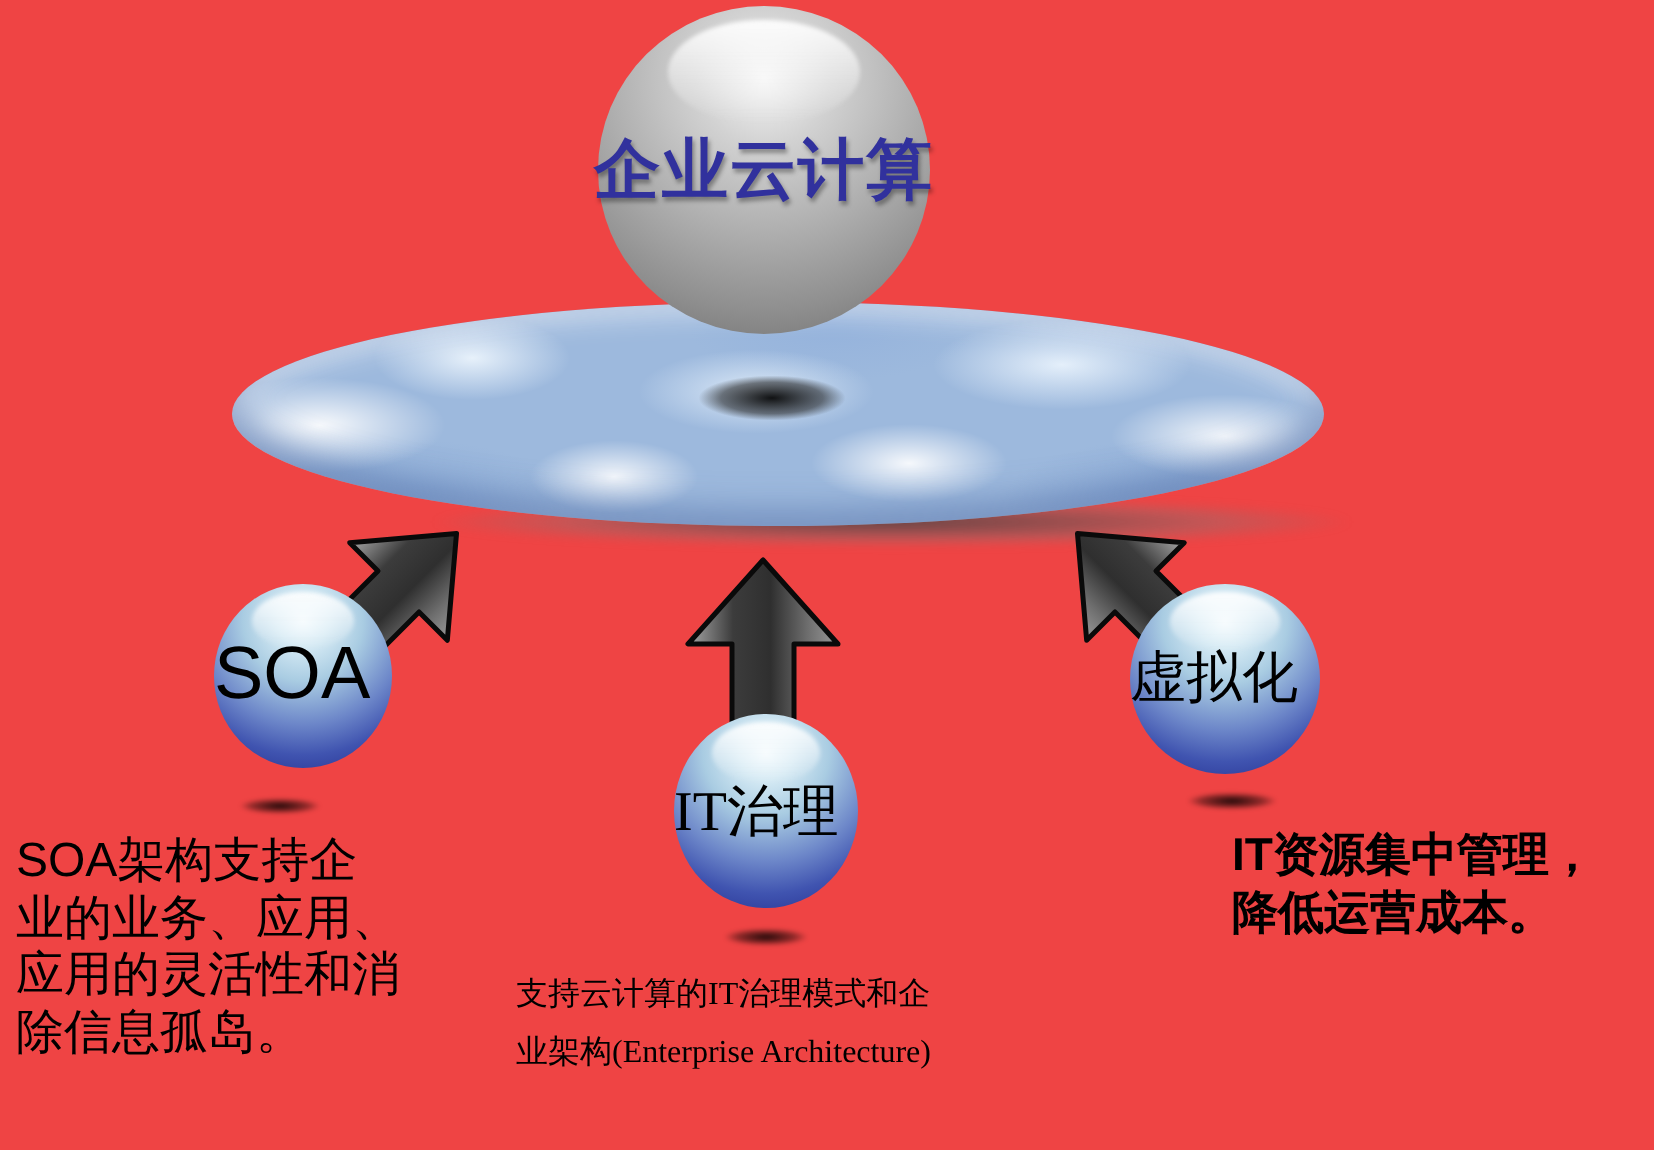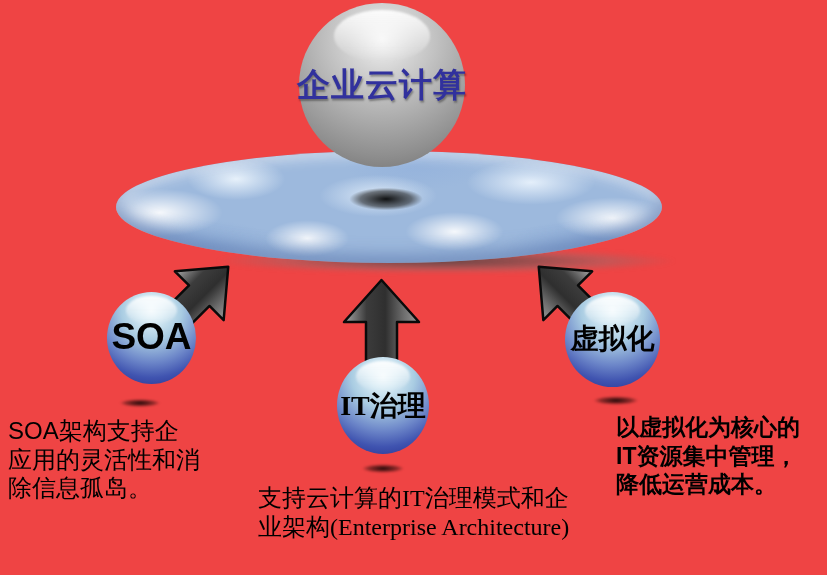--- a/index.html
+++ b/index.html
@@ -61,41 +61,41 @@
   .arrow-right{left:522px;top:250px;}
   
   .node-sphere{
     position:absolute;border-radius:50%;
     background:radial-gradient(circle at 50% 20%, #f0f9fd 0%, #d5eaf4 15%, #a9cce2 35%, #6d87c9 60%, #4054b0 78%, #2b3897 94%, #212d83 100%);
   }
   .sphere-soa{left:107px;top:292px;width:89px;height:92px;}
   .sphere-it{left:337px;top:357px;width:92px;height:97px;}
   .sphere-virt{left:565px;top:292px;width:95px;height:95px;}
   .node-label{
-    position:absolute;left:0;width:100%;text-align:center;white-space:nowrap;
-    font-weight:bold;color:var(--label-color);
+    position:absolute;left:0;width:100%;white-space:nowrap;
+    font-weight:normal;color:var(--label-color);
   }
   .label-soa{top:24px;font-size:37px;font-family:"Liberation Sans","DejaVu Sans",sans-serif;}
   .label-it{top:30px;font-size:28px;font-family:"Liberation Serif","DejaVu Serif",serif;}
   .label-virt{top:28px;font-size:28px;font-family:"Liberation Serif","DejaVu Serif",serif;}
   
   .node-shadow{
     position:absolute;
     background:radial-gradient(ellipse closest-side, rgba(0,0,0,.88), rgba(0,0,0,.38) 55%, rgba(0,0,0,0) 78%);
     filter:blur(1px);
   }
   .shadow-soa{left:114px;top:398px;width:52px;height:10px;}
   .shadow-it{left:356px;top:463px;width:54px;height:11px;}
   .shadow-virt{left:587px;top:395px;width:58px;height:11px;}
   
   .desc{position:absolute;color:var(--body-color);}
   .desc div{white-space:nowrap;}
   .desc-soa{left:8px;top:417px;font-size:24px;line-height:28.5px;font-weight:400;
     font-family:"Liberation Sans","DejaVu Sans",sans-serif;}
-  .desc-it{left:258px;top:484px;font-size:24px;line-height:28.5px;
+  .desc-it{left:258px;top:484px;font-size:16px;line-height:28.5px;
     font-family:"Liberation Serif","DejaVu Serif",serif;}
   .desc-virt{left:616px;top:413px;font-size:23px;line-height:28.5px;font-weight:600;
     font-family:"Liberation Sans","DejaVu Sans",sans-serif;}
 </style>
 </head>
 <body>
 
 <div class="canvas">
 
   <div class="platform-shadow"></div>
@@ -165,28 +165,28 @@
     <div class="gloss"></div>
     <div class="node-label label-it">IT治理</div>
   </div>
 
   <div class="node-shadow shadow-soa"></div>
   <div class="node-shadow shadow-it"></div>
   <div class="node-shadow shadow-virt"></div>
 
   <div class="desc desc-soa">
     <div>SOA架构支持企</div>
+    <div>业的业务、应用、</div>
     <div>应用的灵活性和消</div>
     <div>除信息孤岛。</div>
   </div>
 
   <div class="desc desc-it">
     <div>支持云计算的IT治理模式和企</div>
     <div>业架构(Enterprise Architecture)</div>
   </div>
 
   <div class="desc desc-virt">
-    <div>以虚拟化为核心的</div>
     <div>IT资源集中管理，</div>
     <div>降低运营成本。</div>
   </div>
 
 </div>
 
 </body></html>

